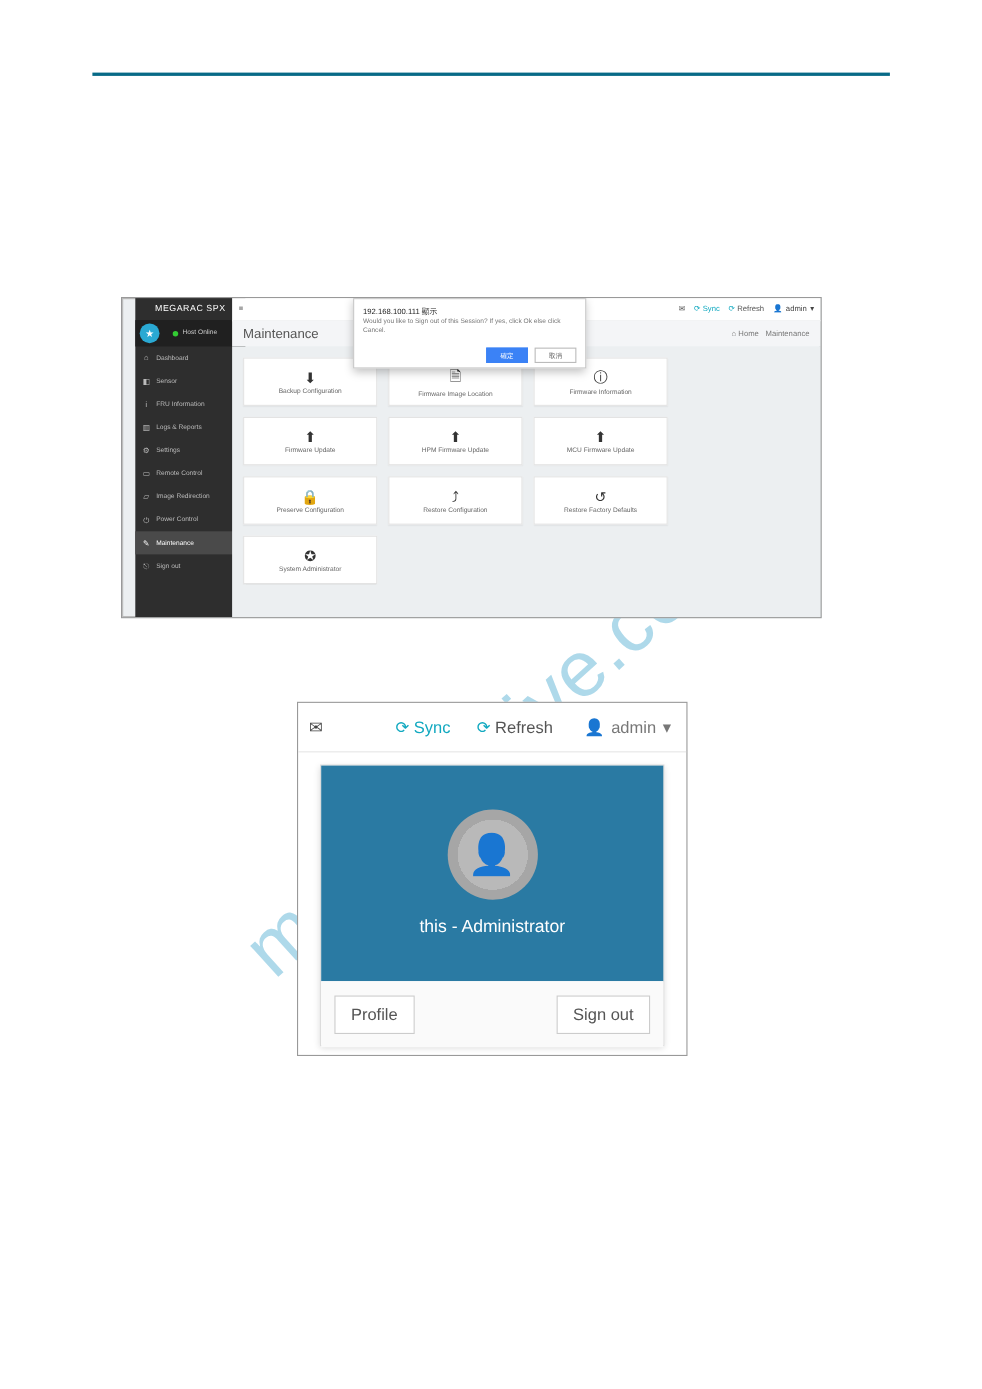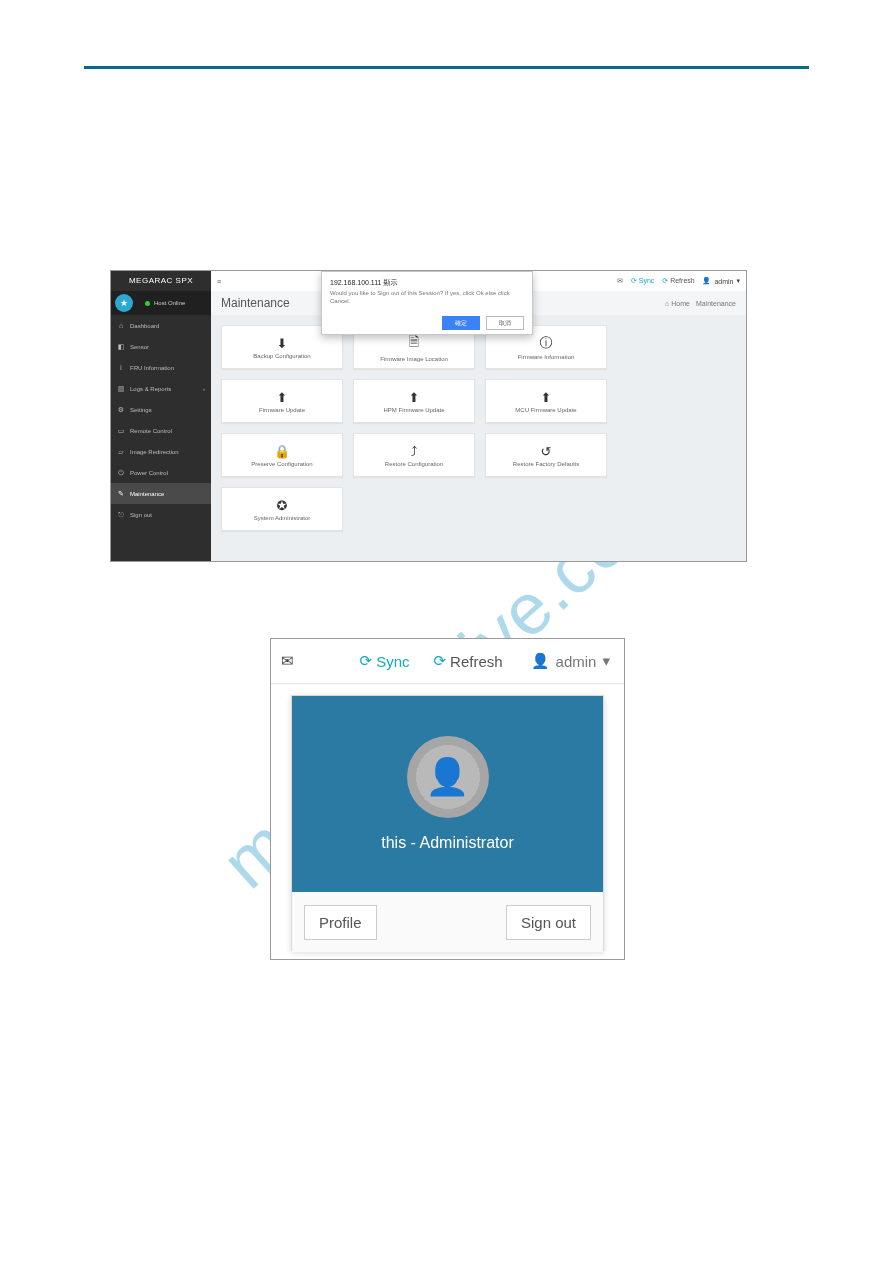--- a/index.html
+++ b/index.html
@@ -32,21 +32,21 @@
     top: 270px;
     width: 635px;
     height: 290px;
     border: 1px solid #999;
     background: #eceff1;
     box-shadow: 0 0 0 1px #bbb inset;
     overflow: hidden;
   }
   .shot1 .sidebar {
     position: absolute;
-    left: 0; top: 0; bottom: 0;
+    left: 12px; top: 0; bottom: 0;
     width: 100px;
     background: #2e2e2e;
     color: #bbb;
     font-size: 6px;
   }
   .shot1 .brand {
     height: 20px;
     text-align: center;
     color: #fff;
     font-size: 8px;

